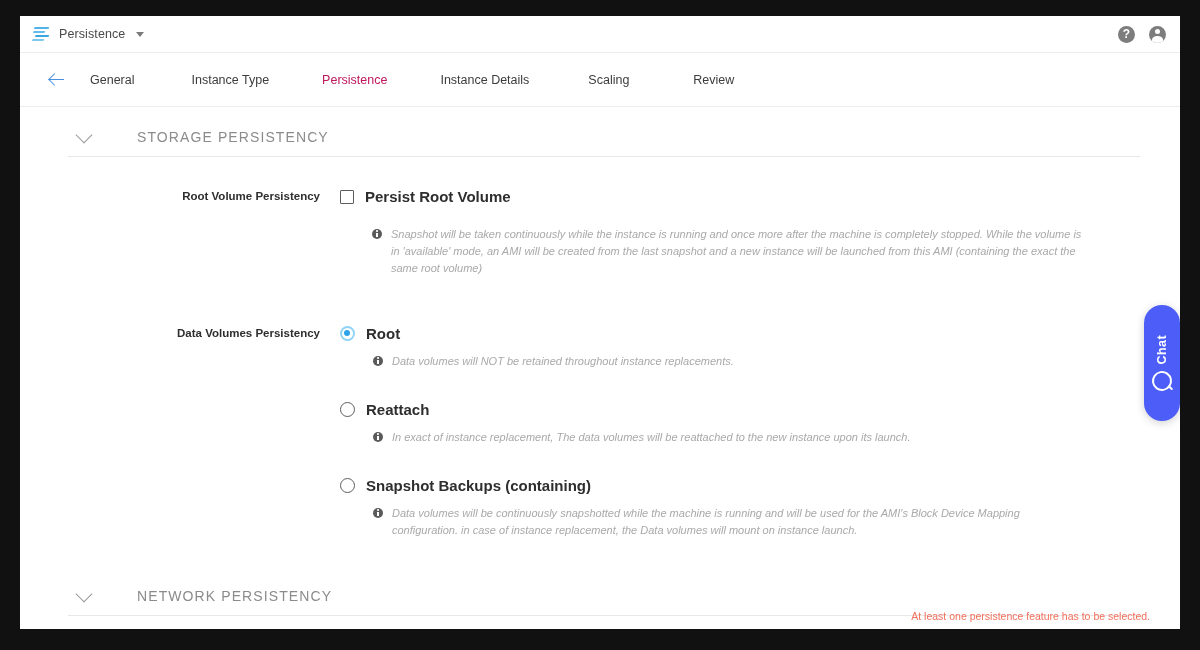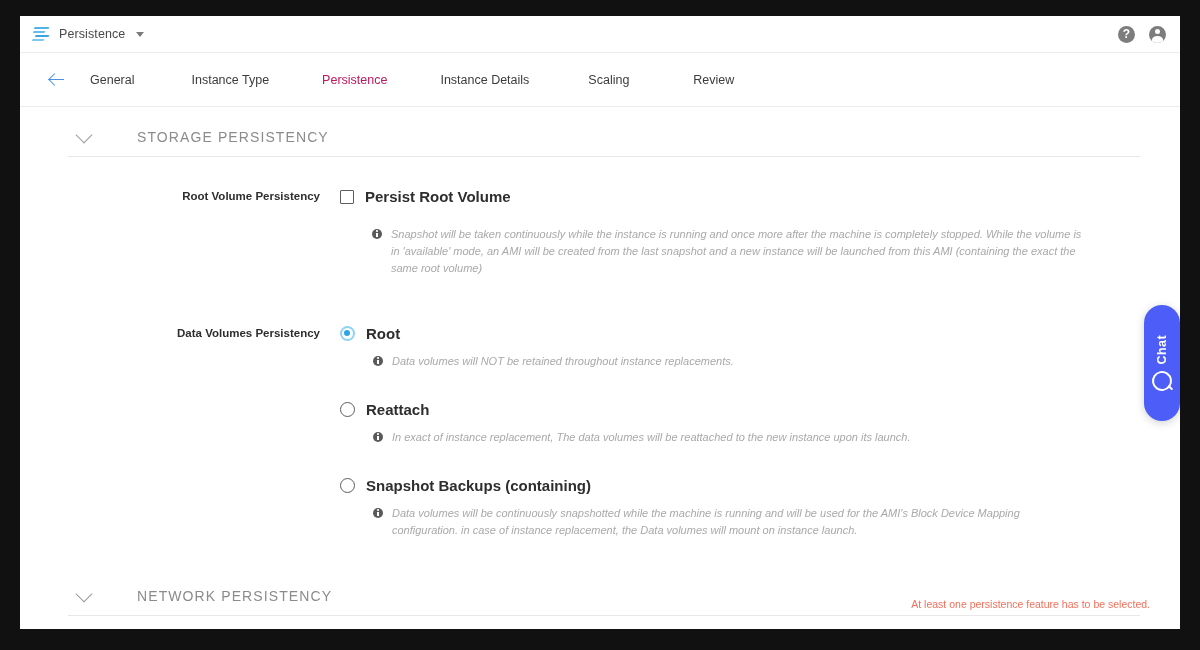--- a/index.html
+++ b/index.html
@@ -311,21 +311,21 @@
     content: "";
     position: absolute;
     left: 5.3px; top: 5.4px;
     width: 1.7px; height: 4.4px;
     background: #fff;
   }
 
   .error-msg {
     position: absolute;
     right: 30px;
-    bottom: 18px;
+    bottom: 6px;
     font-size: 10.5px;
     color: #f2705c;
   }
 
   
   .chat-widget {
     position: absolute;
     right: 0px;
     top: 289px;
     width: 36px;

